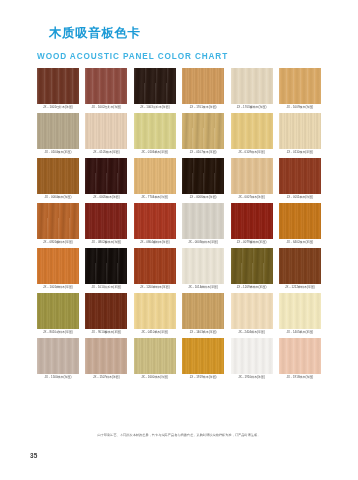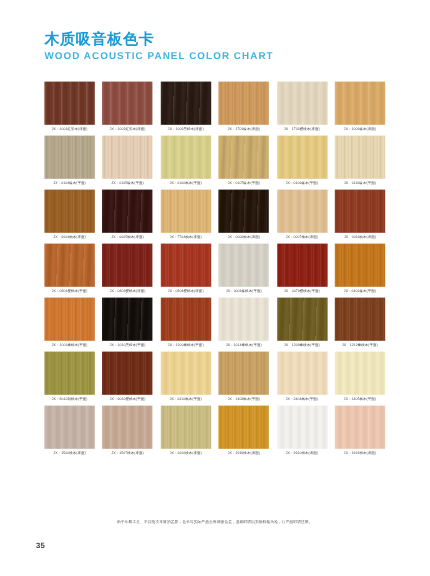--- a/index.html
+++ b/index.html
@@ -9,26 +9,26 @@
     font-family:"Liberation Sans",sans-serif;
     overflow:hidden;
     position:relative;
   }
   #page{position:absolute;inset:0;background:#fff;}
 
   
   #header{position:absolute;left:37px;top:26px;}
   #title-cn{
     font-size:12.5px;font-weight:bold;color:#1b9ad6;
-    letter-spacing:.6px;line-height:14px;white-space:nowrap;
+    letter-spacing:.6px;line-height:14px;white-space:nowrap;margin-left:12px;
   }
   #title-en{
     font-size:8.2px;font-weight:bold;color:#3fb3e3;
     letter-spacing:.9px;line-height:11px;white-space:nowrap;
-    margin-top:1px;
+    margin-top:11px;
   }
 
   
   #grid{
     position:absolute;left:37px;top:68px;
     width:284px;
     display:grid;
     grid-template-columns:repeat(6,42px);
     column-gap:6.4px;
     row-gap:2px;

